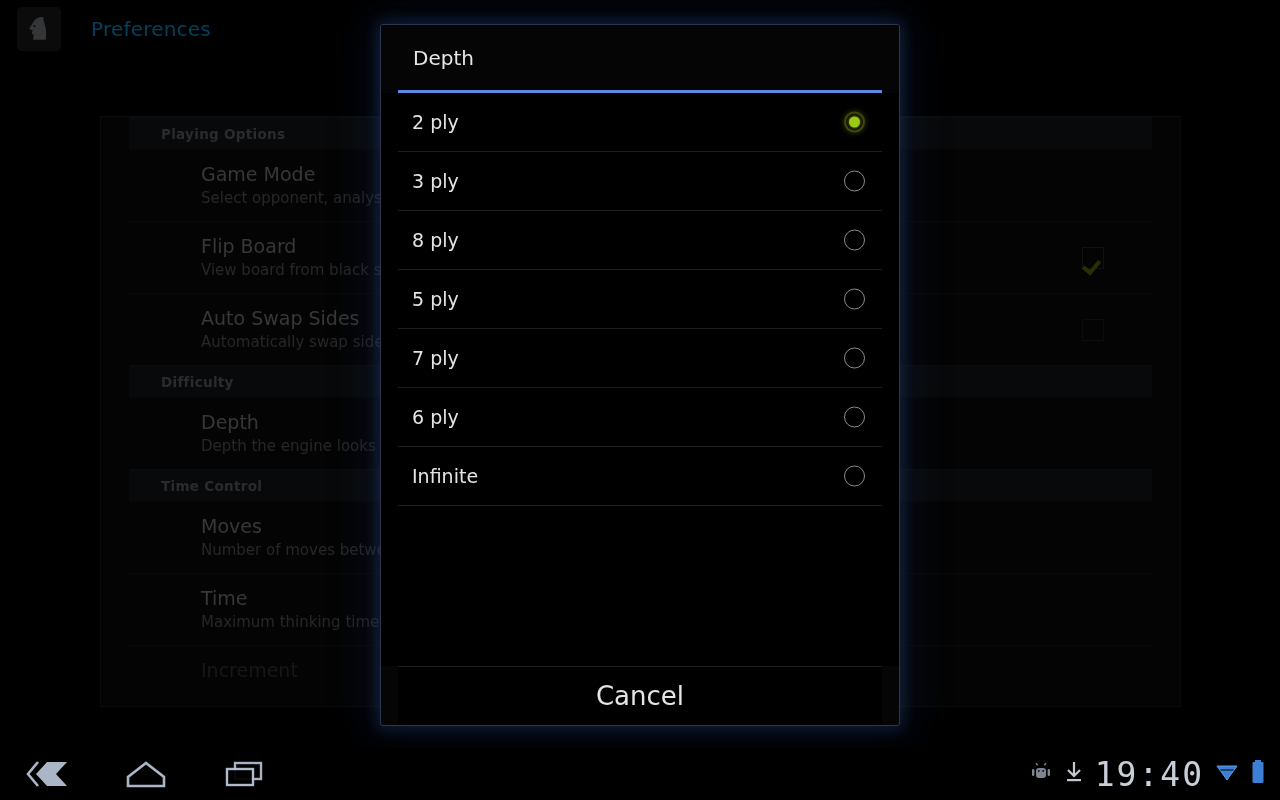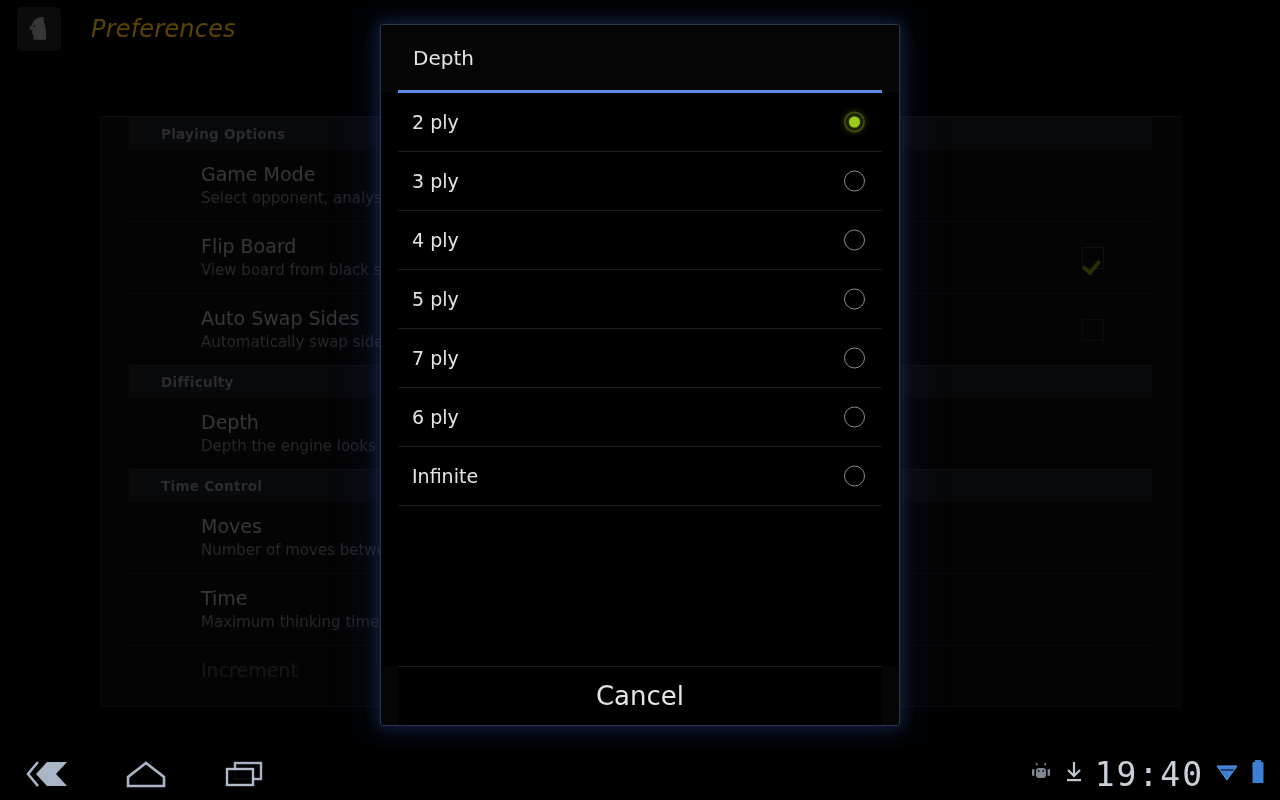--- a/index.html
+++ b/index.html
@@ -17,21 +17,21 @@
     background:#000;
     display:flex; align-items:center;
   }
   #app-icon {
     width:44px; height:44px; margin-left:17px;
     background:#1f1f1f; border-radius:5px;
     display:flex; align-items:center; justify-content:center;
   }
   #app-icon svg { display:block; }
   #ab-title {
-    margin-left:30px; color:#eab308; font-size:24px; letter-spacing:0.2px;font-style:italic;
+    margin-left:30px; color:#0ea5e9; font-size:20px; letter-spacing:0.2px;
   }
 
   
   #prefs-panel {
     position:absolute; left:100px; top:116px; width:1081px; height:591px;
     background:#0b0b0d;
     border:1px solid #1a1c22;
     border-top-color:#20232b;
     overflow:hidden;
   }
@@ -203,21 +203,21 @@
 
       <div class="opt-row">
         <span class="opt-label">2 ply</span>
         <span class="radio sel"></span>
       </div>
       <div class="opt-row">
         <span class="opt-label">3 ply</span>
         <span class="radio"></span>
       </div>
       <div class="opt-row">
-        <span class="opt-label">4 ply</span>
+        <span class="opt-label">8 ply</span>
         <span class="radio"></span>
       </div>
       <div class="opt-row">
         <span class="opt-label">5 ply</span>
         <span class="radio"></span>
       </div>
       <div class="opt-row">
         <span class="opt-label">7 ply</span>
         <span class="radio"></span>
       </div>

